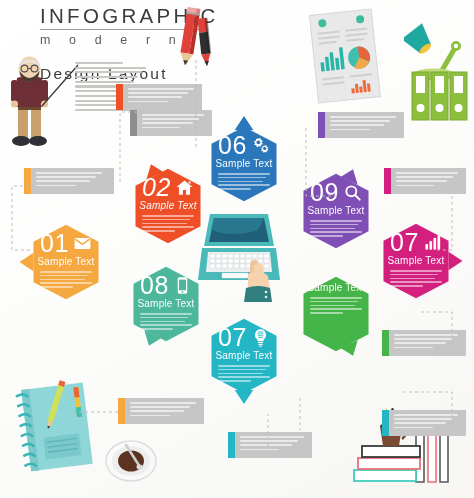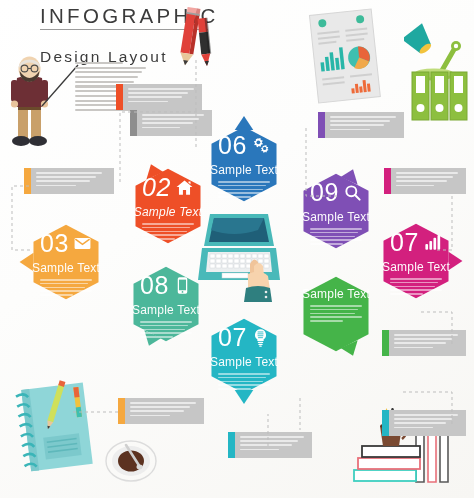--- a/index.html
+++ b/index.html
@@ -27,40 +27,41 @@
   
   .hex{position:absolute;width:96px;height:112px;}
   .hex .shape{position:absolute;left:0;top:0;width:96px;height:112px;}
   .hex .inner{position:absolute;left:0;top:0;width:96px;height:112px;
     display:flex;flex-direction:column;align-items:center;justify-content:flex-start;
     padding-top:24px;box-sizing:border-box;}
   .hex .numrow{display:flex;align-items:center;gap:4px;height:26px;}
   .hex .num{font-size:25px;font-weight:400;color:#fff;letter-spacing:0.5px;
     line-height:1;font-family:"Liberation Sans",sans-serif;}
   .hex .ic{width:19px;height:19px;display:flex;align-items:center;justify-content:center;}
-  .hex .stxt{font-size:12px;color:#fff;margin-top:5px;letter-spacing:.2px;opacity:.97;}
+  .hex .stxt{font-size:10px;color:#fff;letter-spacing:.2px;opacity:.97;}
   .hex .body{margin-top:4px;width:52px;}
   .hex .body .ln{height:1.7px;background:rgba(255,255,255,.52);margin-bottom:2.1px;border-radius:1px;}
 
   
   .callout{position:absolute;display:flex;height:26px;}
   .callout .tab{width:7px;height:26px;flex:0 0 7px;}
   .callout .gray{background:#c6c6c6;flex:1;padding:4px 5px 0 5px;box-sizing:border-box;}
   .callout .gray .ln{height:1.8px;background:rgba(255,255,255,.62);margin-bottom:2.4px;border-radius:1px;}
 
   .art{position:absolute;}
 </style>
 </head>
 <body>
 
 <div id="stage">
 
   <div class="title-block">
     <div class="t-info">INFOGRAPHIC</div>
     <div class="t-rule"></div>
+    <div class="t-modern">m o d e r n</div>
     <div class="t-design">Design Layout</div>
   </div>
 
   <svg class="art" style="left:172px;top:6px;" width="40" height="62" viewBox="0 0 40 62">
     <g transform="rotate(9 20 31)">
       <rect x="11" y="8" width="9" height="40" fill="#e0413a"></rect>
       <rect x="20" y="8" width="4" height="40" fill="#b83129"></rect>
       <rect x="11" y="2" width="9" height="6" fill="#f2a6a2"></rect>
       <rect x="20" y="2" width="4" height="6" fill="#d98480"></rect>
       <rect x="11" y="7" width="13" height="2" fill="#9e9e9e"></rect>
@@ -303,21 +304,21 @@
   </svg>
 
   <div id="hex-layer">
       <div class="hex" style="left: 18px; top: 206px;">
         <svg class="shape" viewBox="-14 -8 124 128" width="96" height="112" style="overflow: visible;">
           <path d="M6 44 L-12 56 L6 68 Z" fill="#f5a83f"></path>
           <path d="M48 8 L90 30 L90 82 L48 104 L6 82 L6 30 Z" fill="#f5a83f"></path>
         </svg>
         <div class="inner">
           <div class="numrow">
-            <span class="num">03</span>
+            <span class="num">01</span>
             <span class="ic">
               <svg width="19" height="19" viewBox="0 0 24 24">
                 <rect x="2" y="5" width="20" height="14" rx="1.5" fill="#ffffff"></rect>
                 <path d="M3 6.5 L12 13 L21 6.5" fill="none" stroke="#f5a83f" stroke-width="2"></path>
               </svg>
             </span>
           </div>
           <div class="stxt">Sample Text</div>
           <div class="body">
             <div class="ln" style="width: 100%;"></div>

